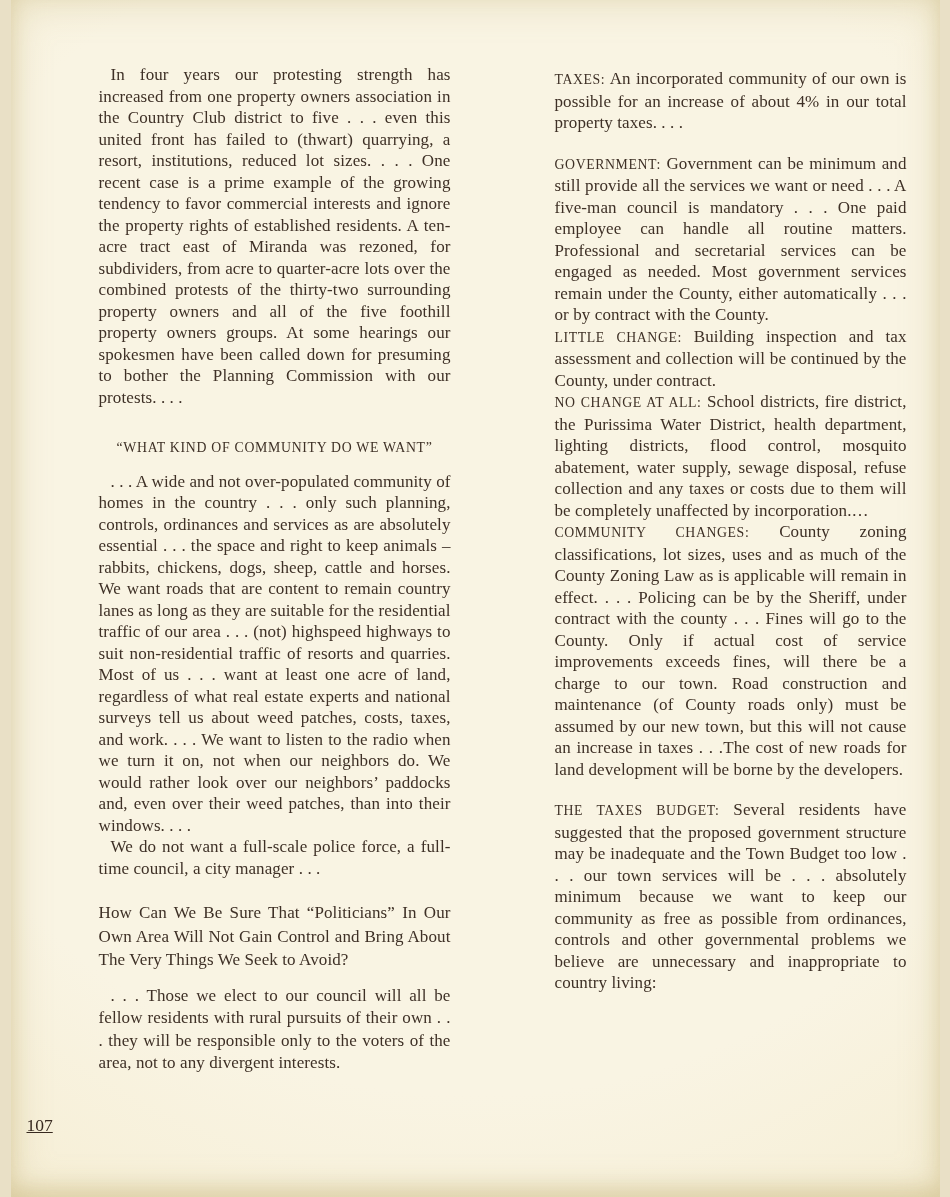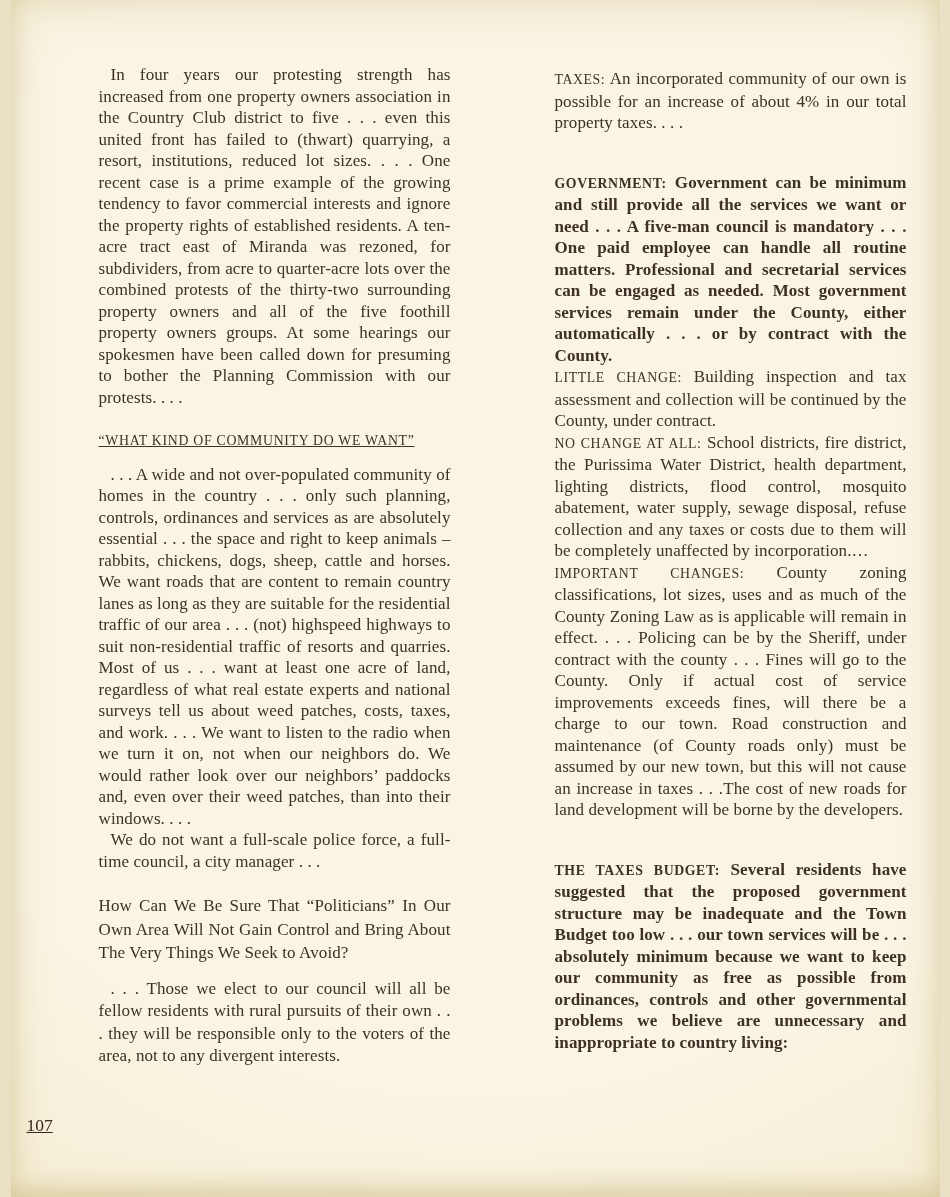--- a/index.html
+++ b/index.html
@@ -23,28 +23,27 @@
     font-size:17px;
     line-height:21.5px;
     text-align:justify;
     letter-spacing:0.1px;
   }
   .col-left{left:88px;top:64px;}
   .col-right{left:544px;top:68px;}
   p{margin:0;}
   .indent{text-indent:12px;}
   .para-gap{margin-top:13px;}
-  .big-gap{margin-top:38px;font-weight:bold;}
+  .big-gap{margin-top:19px;}
   .section-heading{
-    text-align:left;
+    text-align:center;
     font-size:13.8px;
     letter-spacing:0.7px;
-    margin:22px 0 12px 0;
+    margin:29px 0 12px 0;
     text-indent:0;
-    text-decoration:underline;
   }
   .lead{
     font-size:13.8px;
     letter-spacing:0.6px;
   }
   .question{
     line-height:23.5px;
     margin-top:22px;
   }
   .loose{
@@ -83,21 +82,21 @@
     </p>
     <p>
       <span class="lead">LITTLE CHANGE:</span>
       <span>Building inspection and tax assessment and collection will be continued by the County, under contract.</span>
     </p>
     <p>
       <span class="lead">NO CHANGE AT ALL:</span>
       <span>School districts, fire district, the Purissima Water District, health department, lighting districts, flood control, mosquito abatement, water supply, sewage disposal, refuse collection and any taxes or costs due to them will be completely unaffected by incorporation.…</span>
     </p>
     <p>
-      <span class="lead">IMPORTANT CHANGES:</span>
+      <span class="lead">COMMUNITY CHANGES:</span>
       <span>County zoning classifications, lot sizes, uses and as much of the County Zoning Law as is applicable will remain in effect. . . . Policing can be by the Sheriff, under contract with the county . . . Fines will go to the County. Only if actual cost of service improvements exceeds fines, will there be a charge to our town. Road construction and maintenance (of County roads only) must be assumed by our new town, but this will not cause an increase in taxes . . .The cost of new roads for land development will be borne by the developers.</span>
     </p>
     <p class="big-gap">
       <span class="lead">THE TAXES BUDGET:</span>
       <span>Several residents have suggested that the proposed government structure may be inadequate and the Town Budget too low . . . our town services will be . . . absolutely minimum because we want to keep our community as free as possible from ordinances, controls and other governmental problems we believe are unnecessary and inappropriate to country living:</span>
     </p>
   </div>
 
   <div class="page-number">107</div>
 

